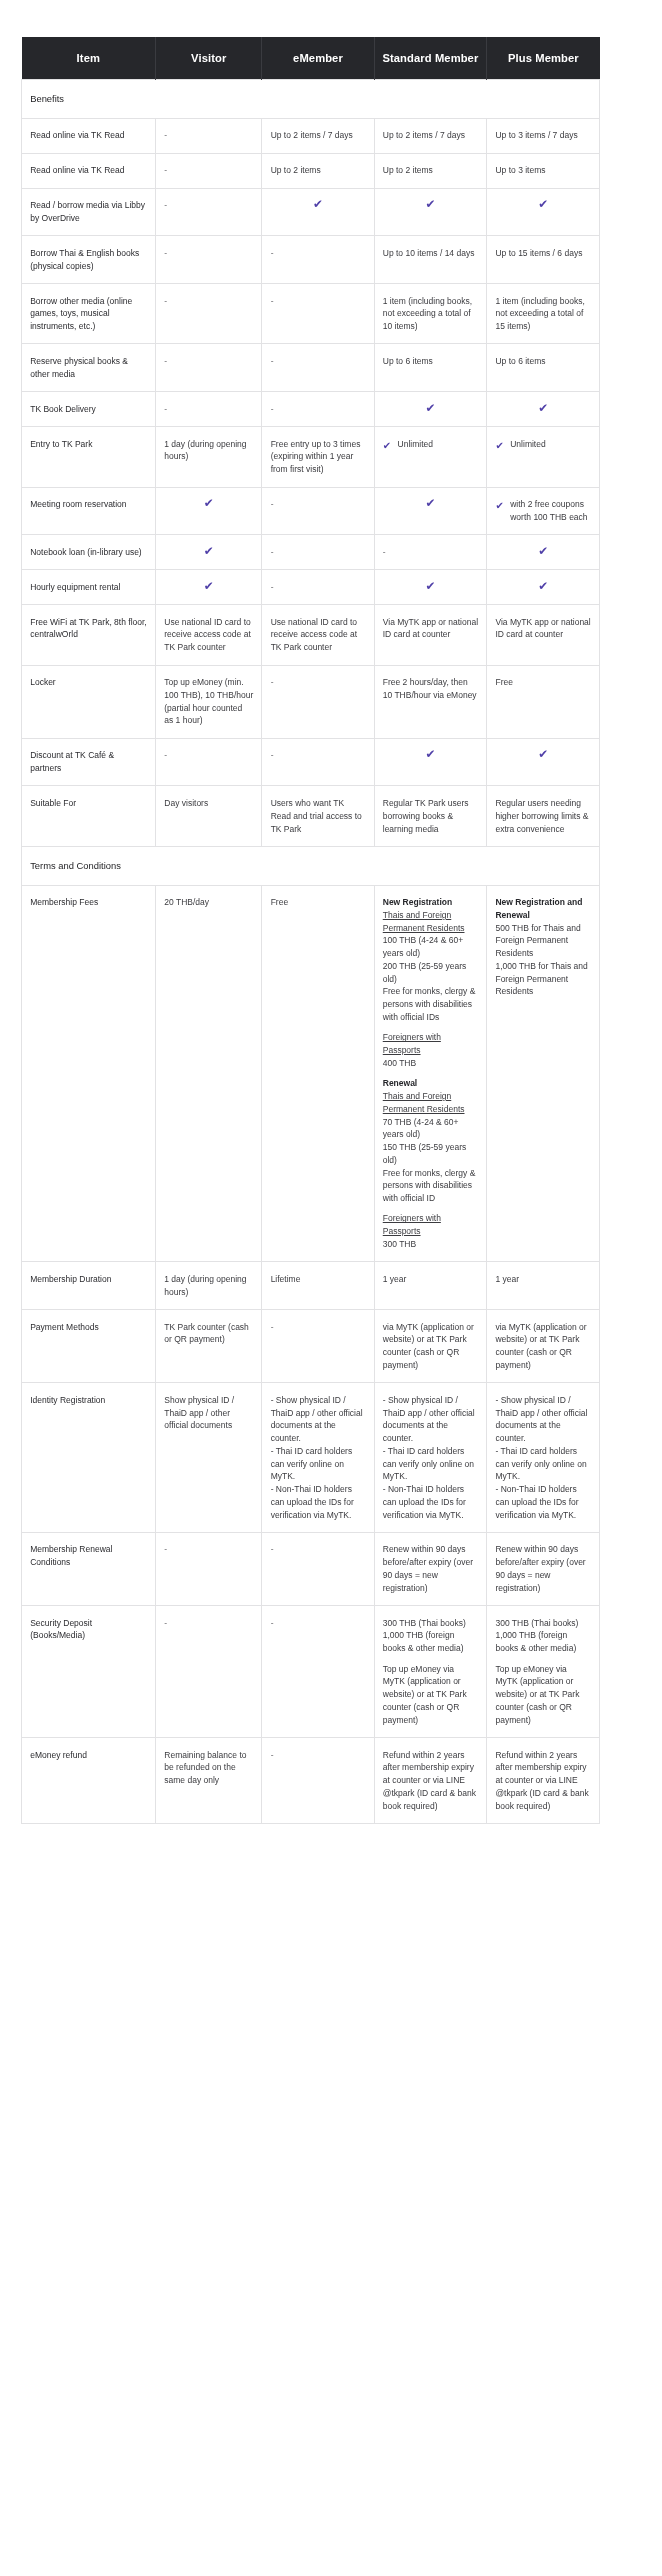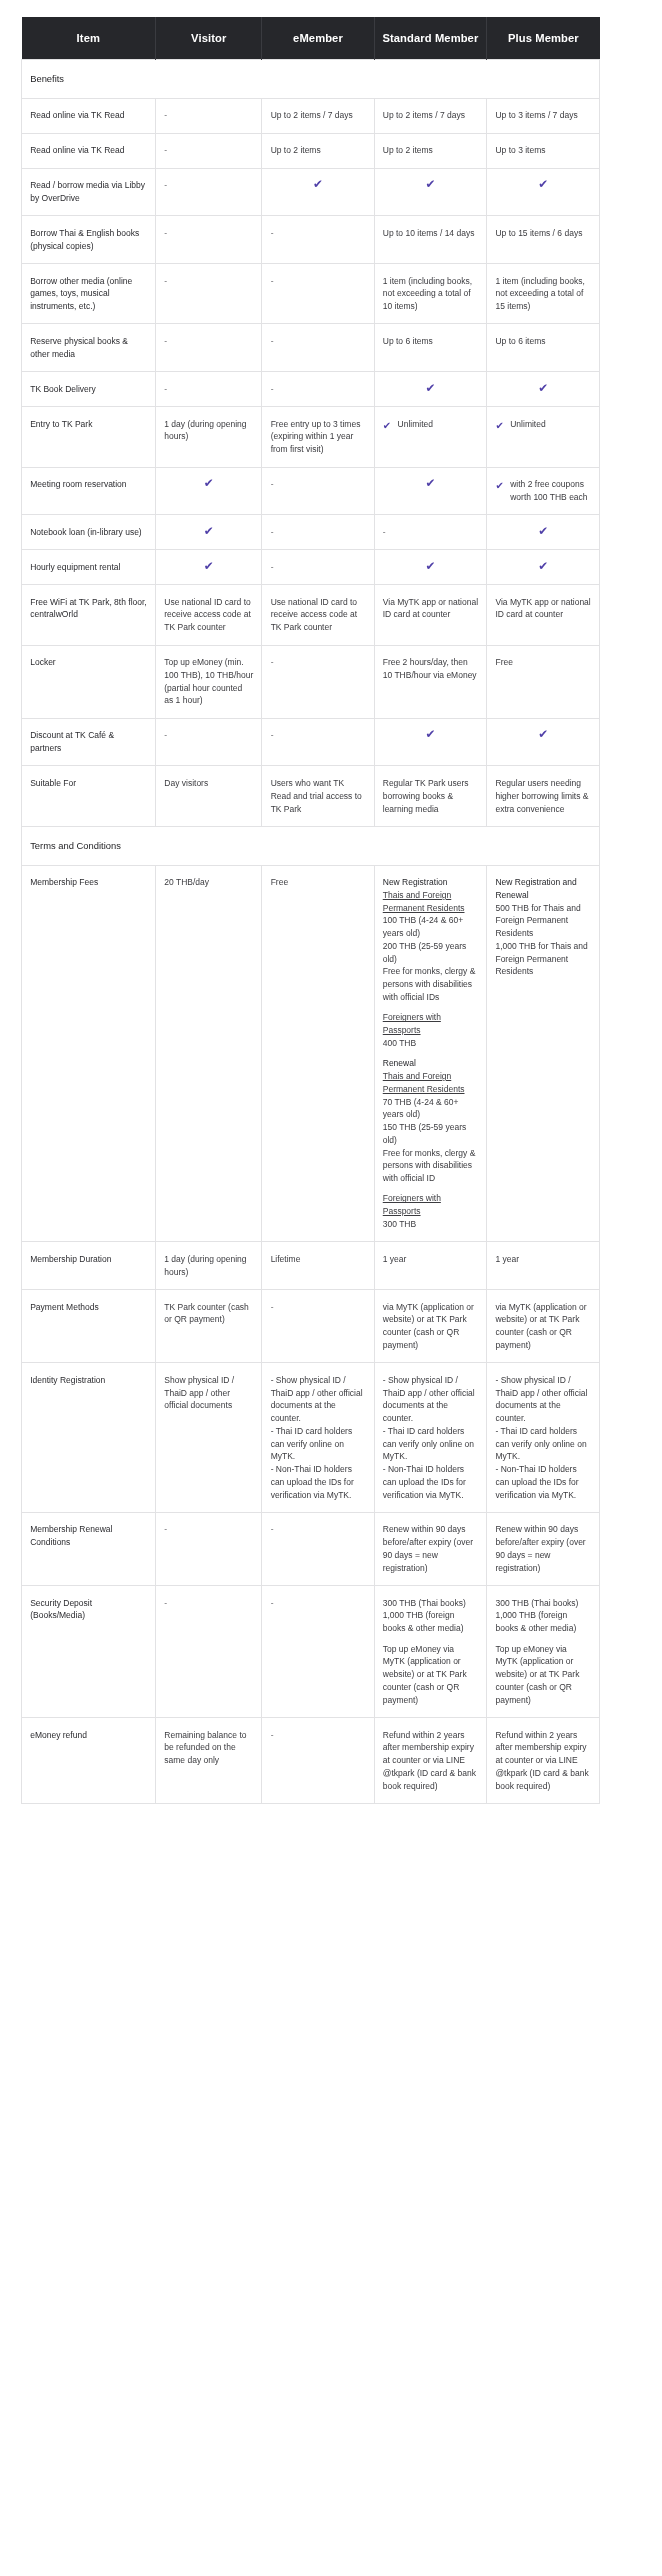--- a/index.html
+++ b/index.html
@@ -10,20 +10,21 @@
   body {
     width: 663px;
     font-family: "Liberation Sans", sans-serif;
     color: #222222;
     -webkit-font-smoothing: antialiased;
   }
   .sheet {
     width: 621px;
     box-sizing: border-box;
     padding: 16.5px 21px 23.6px 21px;
+    margin-top: 20px;
   }
   table.matrix {
     width: 100%;
     border-collapse: collapse;
     table-layout: fixed;
   }
   table.matrix col.c0 { width: 23.2%; }
   table.matrix col.c1 { width: 18.4%; }
   table.matrix col.c2 { width: 19.4%; }
   table.matrix col.c3 { width: 19.5%; }
@@ -71,21 +72,21 @@
     font-size: 11.8px;
     line-height: 1;
     display: inline-block;
   }
   .inline-check {
     color: #4f3fa8;
     font-size: 10px;
     margin-right: 2.9px;
   }
   .blk { display: block; }
-  .strong { font-weight: normal; color: #26272b; }
+  .strong { font-weight: bold; color: #26272b; }
   .uline { text-decoration: underline; }
   .gap { display: block; height: 7.7px; }
   .dash { color: #6d6d72; }
   .with-check-text {
     display: flex;
     align-items: flex-start;
     gap: 3.5px;
     justify-content: flex-start;
   }
 </style>

